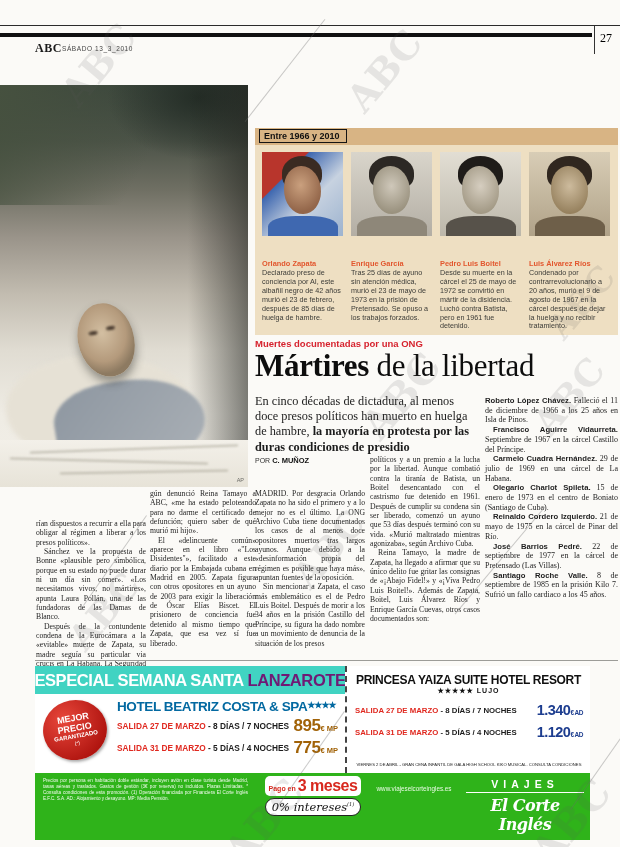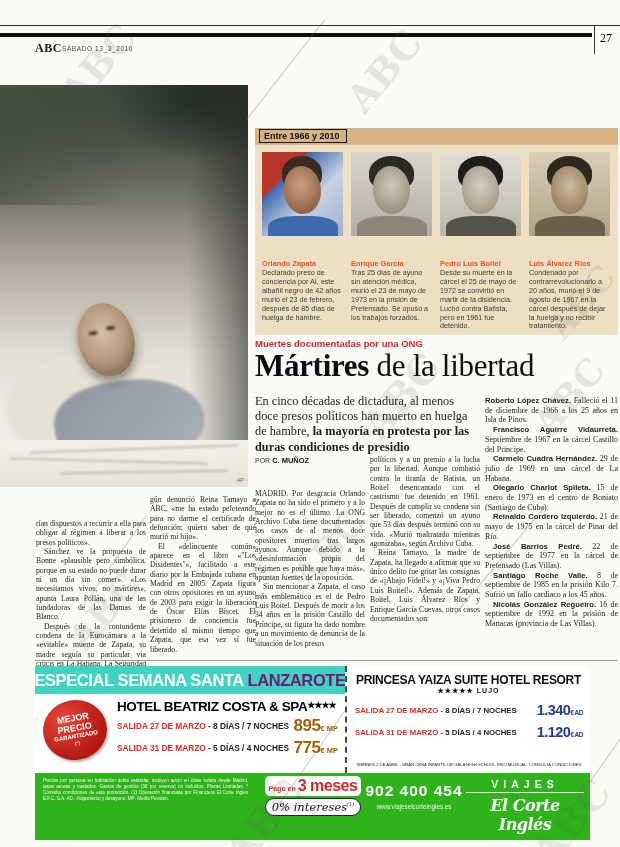--- a/index.html
+++ b/index.html
@@ -62,41 +62,41 @@
   .headline{left:255px;top:349px;width:360px;font-size:31px;line-height:34px;color:#0d0d0d;letter-spacing:-.3px;}
   .headline b{font-weight:bold;}
   .deck{left:255px;top:394px;width:224px;font-size:12.3px;line-height:15.2px;color:#1c1c1c;}
   .deck b{font-weight:bold;}
   .byline{left:255px;top:456px;font-family:"Liberation Sans",sans-serif;font-size:7px;color:#333;}
   .byline b{font-size:7.5px;color:#111;}
   .bodytext{font-size:7.7px;line-height:9.35px;color:#1d1d1d;}
   .bodytext p{margin:0;text-align:justify;}
   .bodytext p + p{text-indent:8px;}
   .colL1{left:36px;top:489px;width:110px;margin-top:30px;}
-  .colL2{left:150px;top:489px;width:106px;margin-top:6px;}
+  .colL2{left:150px;top:489px;width:106px;}
   .colA{left:255px;top:469px;width:110px;margin-top:20px;}
   .colB{left:370px;top:455px;width:110px;}
   .colC{left:485px;top:396px;width:133px;font-size:8px;line-height:9.7px;}
   .victim{margin:0;text-align:justify;}
   .victim b{font-family:"Liberation Sans",sans-serif;font-size:7.7px;}
   .endrule{left:35px;top:660px;width:583px;height:1px;background:#9c9c98;}
   
   .ad{left:35px;top:666px;width:555px;height:174px;background:#2fb31a;font-family:"Liberation Sans",sans-serif;}
   .ad-banner{position:absolute;left:0;top:0;width:310px;height:28px;background:#41d3c2;display:flex;align-items:center;justify-content:center;
              font-weight:bold;font-size:16.5px;letter-spacing:-.4px;color:#fff;white-space:pre;}
   .ad-banner .yellow{color:#701a75;}
   .ad-left{position:absolute;left:0;top:28px;width:310px;height:79px;background:#fff;}
   .badge{position:absolute;left:8px;top:6px;width:64px;height:60px;border-radius:50%;
          background:radial-gradient(circle at 35% 30%,#e8473b,#b01510 75%);transform:rotate(-10deg);
          display:flex;flex-direction:column;align-items:center;justify-content:center;color:#fff;text-align:center;
          box-shadow:1px 2px 3px rgba(0,0,0,.35);}
   .badge .b1{font-weight:bold;font-size:9px;line-height:9.5px;}
   .badge .b2{font-weight:bold;font-size:6px;line-height:7px;}
   .badge .b3{font-size:5px;}
-  .h1name{position:absolute;left:82px;top:5px;width:225px;font-weight:bold;font-size:13.5px;letter-spacing:-.4px;color:#000000;white-space:nowrap;}
+  .h1name{position:absolute;left:82px;top:5px;width:225px;font-weight:bold;font-size:13.5px;letter-spacing:-.4px;color:#0369a1;white-space:nowrap;}
   .h1name .stars{font-size:9px;vertical-align:3px;letter-spacing:-1px;}
   .adrow{position:absolute;left:82px;width:225px;font-size:8.3px;font-weight:bold;white-space:nowrap;}
   .adrow .sal{color:#e02920;}
   .adrow .det{color:#1c1c1c;}
   .price{position:absolute;right:4px;top:-5px;color:#a16207;font-weight:bold;font-size:17px;letter-spacing:-.5px;}
   .price .un{font-size:7.5px;letter-spacing:0;}
   .ad-right{position:absolute;left:310px;top:0;width:245px;height:107px;background:#fff;border-left:2px dashed #444;box-sizing:border-box;}
   .h2name{margin:7px 4px 0;text-align:center;font-weight:bold;font-size:12px;letter-spacing:-.3px;color:#101010;white-space:nowrap;}
   .h2stars{text-align:center;font-size:7px;font-weight:bold;color:#111;letter-spacing:1px;}
   .adrow2{position:absolute;left:8px;width:228px;font-size:7.8px;font-weight:bold;white-space:nowrap;}
@@ -223,21 +223,20 @@
     <p>Reina Tamayo, la madre de Zapata, ha llegado a afirmar que su único delito fue gritar las consignas de «¡Abajo Fidel!» y «¡Viva Pedro Luis Boitel!». Además de Zapata, Boitel, Luis Álvarez Ríos y Enrique García Cuevas, otros casos documentados son:</p>
   </div>
   <div class="abs bodytext colC">
     <p class="victim"><b>Roberto López Chávez.</b><span> Falleció el 11 de diciembre de 1966 a los 25 años en Isla de Pinos.</span></p>
     <p class="victim"><b>Francisco Aguirre Vidaurreta.</b><span> Septiembre de 1967 en la cárcel Castillo del Príncipe.</span></p>
     <p class="victim"><b>Carmelo Cuadra Hernández.</b><span> 29 de julio de 1969 en una cárcel de La Habana.</span></p>
     <p class="victim"><b>Olegario Charlot Spileta.</b><span> 15 de enero de 1973 en el centro de Boniato (Santiago de Cuba).</span></p>
     <p class="victim"><b>Reinaldo Cordero Izquierdo.</b><span> 21 de mayo de 1975 en la cárcel de Pinar del Río.</span></p>
     <p class="victim"><b>José Barrios Pedré.</b><span> 22 de septiembre de 1977 en la cárcel de Pretensado (Las Villas).</span></p>
     <p class="victim"><b>Santiago Roche Valle.</b><span> 8 de septiembre de 1985 en la prisión Kilo 7. Sufrió un fallo cardiaco a los 45 años.</span></p>
-    <p class="victim"><b>Nicolás González Regueiro.</b><span> 16 de septiembre de 1992 en la prisión de Manacas (provincia de Las Villas).</span></p>
   </div>
   <div class="abs endrule"></div>
 
   <div class="abs ad">
     <div class="ad-banner"><span>ESPECIAL SEMANA SANTA </span><span class="yellow">LANZAROTE</span></div>
 
     <div class="ad-left">
       <div class="badge">
         <div class="b1">MEJOR</div>
         <div class="b1">PRECIO</div>
@@ -270,21 +269,20 @@
     </div>
 
     <div class="legal">Precios por persona en habitación doble estándar, incluyen avión en clase turista desde Madrid, tasas aéreas y traslados. Gastos de gestión (3€ por reserva) no incluidos. Plazas Limitadas. * Consulta condiciones de esta promoción. (1) Operación financiada por Financiera El Corte Inglés E.F.C. S.A. AD.: Alojamiento y desayuno. MP: Media Pensión.</div>
 
     <div class="pago">
       <div class="pago-rib"><span class="sm">Pago en </span><span class="bg">3 meses</span></div>
       <div class="pago-bub"><span>0% intereses</span><sup>(1)</sup></div>
     </div>
 
     <div class="phoneblk">
-      <div class="phone">902 400 454</div>
       <div class="url">www.viajeselcorteingles.es</div>
     </div>
 
     <div class="viajesblk">
       <div class="viajes">VIAJES</div>
       <div class="eci">El Corte Inglés</div>
     </div>
   </div>
 
   <div class="wm" style="left:52px;top:42px;font-size:38px;">ABC</div>

